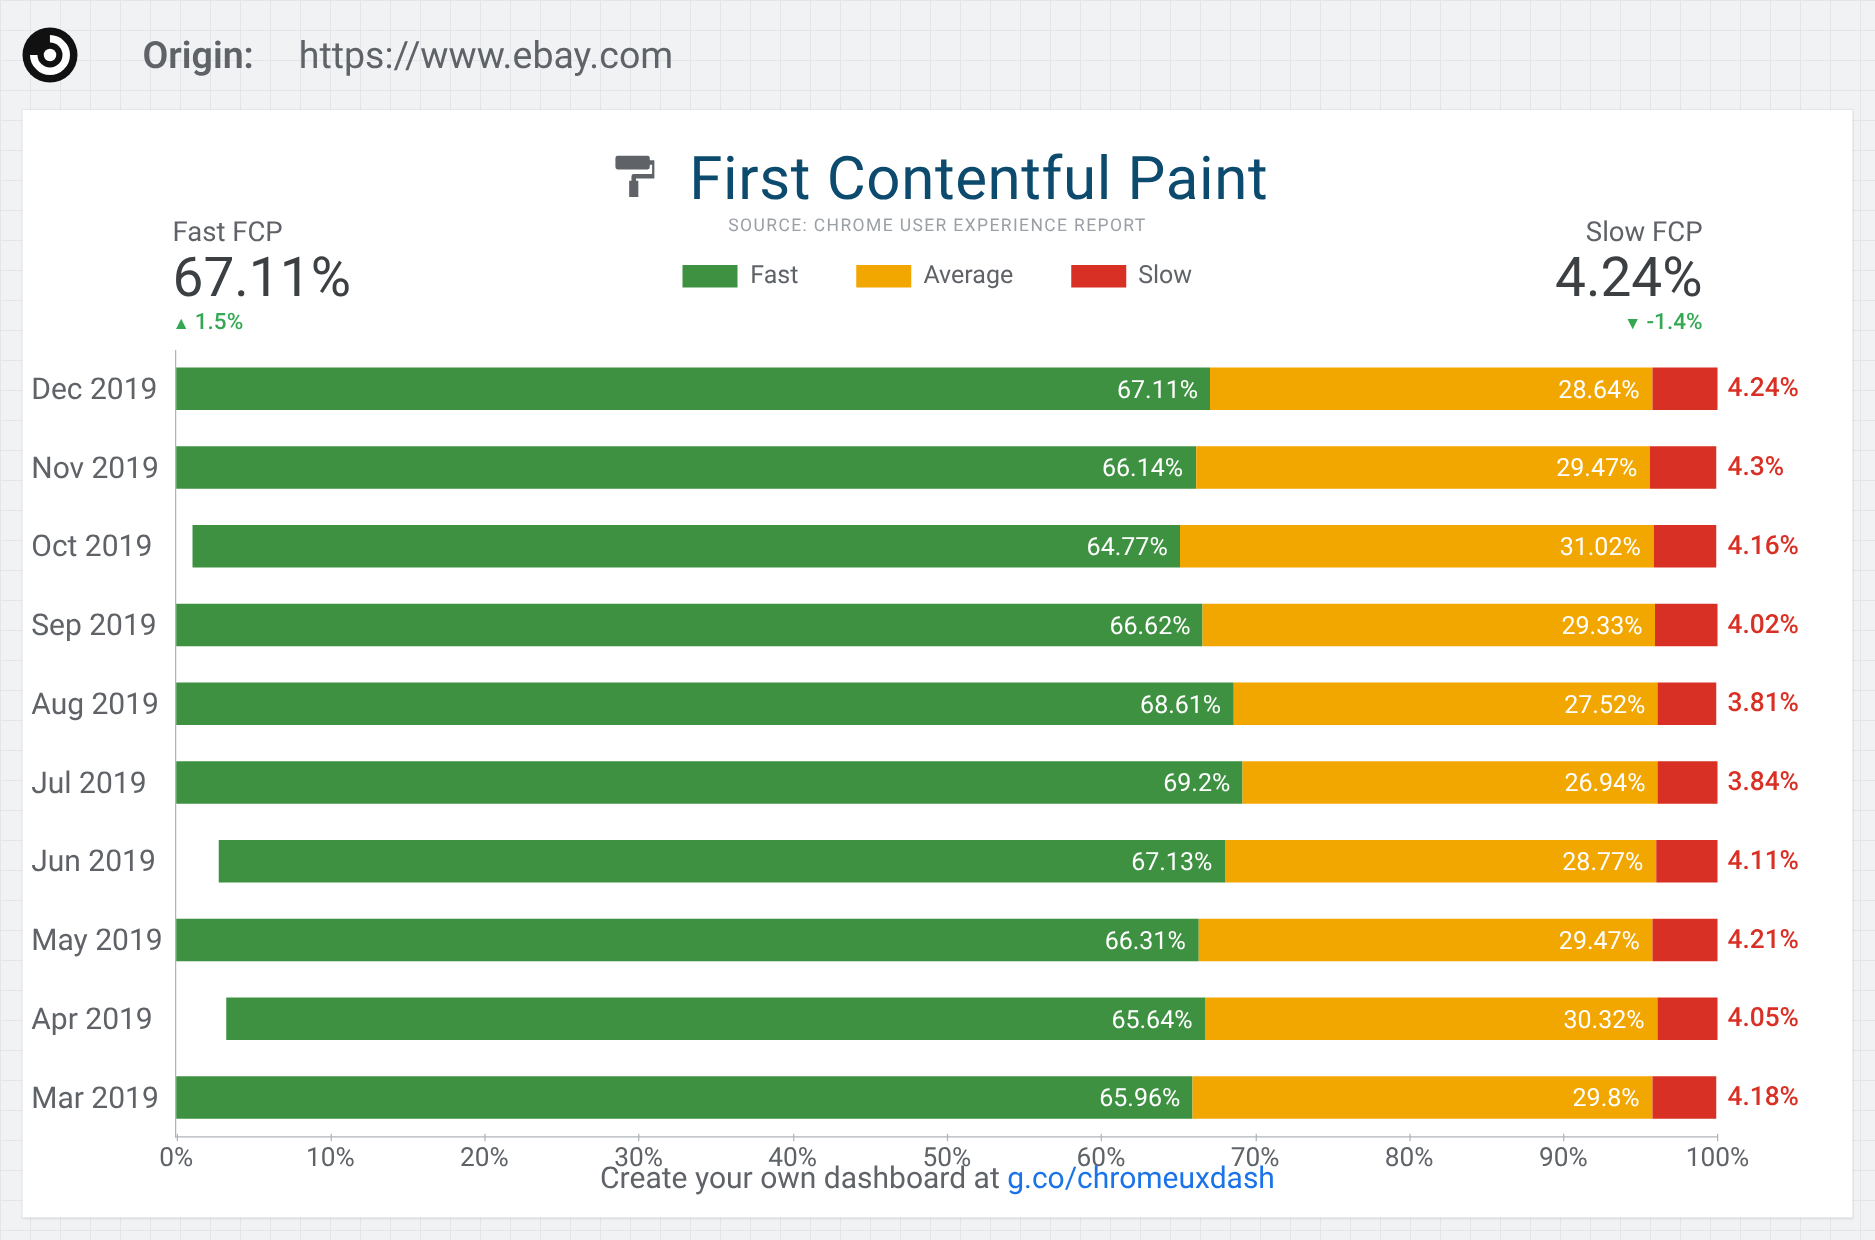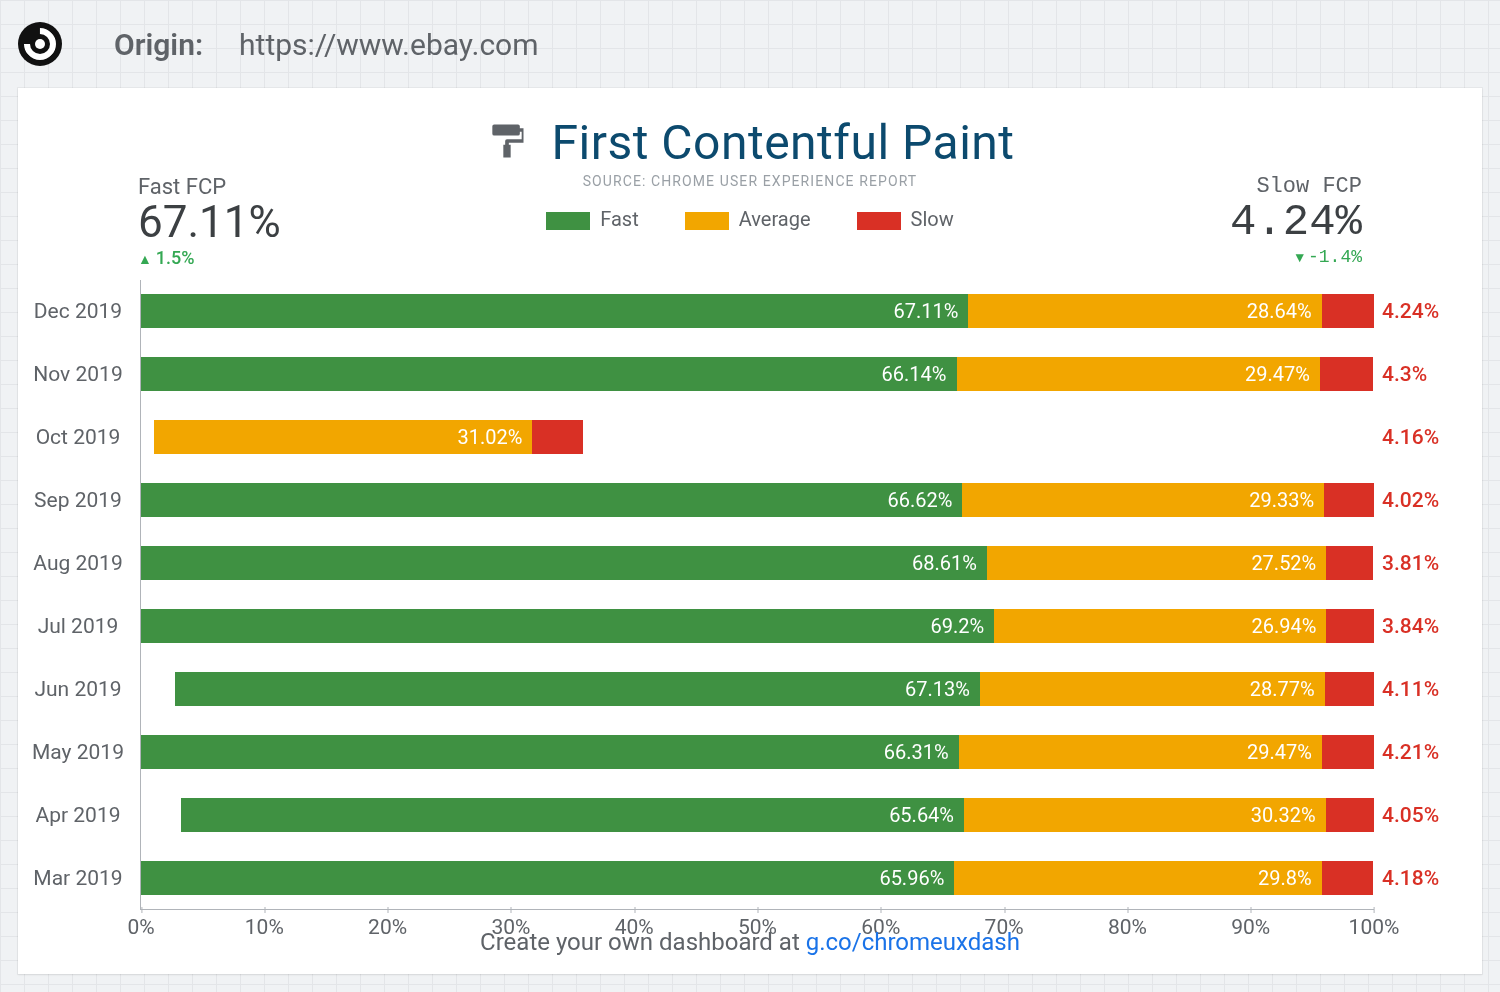--- a/index.html
+++ b/index.html
@@ -91,21 +91,21 @@
     color:#9aa0a6;
     margin-top:2px;
     text-transform:uppercase;
   }
 
   .kpi {
     position:absolute;
     top:86px;
   }
   .kpi.left  { left:120px;  text-align:left; }
-  .kpi.right { right:120px; text-align:right;font-family:Liberation Mono, monospace; }
+  .kpi.right { right:120px; text-align:right; }
   .kpi-label { font-size:22px; color:#5f6368; font-weight:400; }
   .kpi-value { font-size:44px; color:#3c4043; font-weight:400; line-height:1.05; }
   .kpi-delta { font-size:18px; color:#34a853; font-weight:500; margin-top:2px; }
   .kpi-delta .arrow { font-size:14px; margin-right:4px; }
 
   .legend {
     display:flex;
     justify-content:center;
     gap:46px;
     margin-top:18px;
@@ -140,22 +140,22 @@
   .row {
     position:absolute;
     left:0; right:0;
     display:flex;
     align-items:center;
   }
   .row .month {
     position:absolute;
     left:-116px;
     width:106px;
-    text-align:center;
-    font-size:21px;
+    text-align:left;
+    font-size:24px;
     color:#5f6368;
   }
   .row .outside {
     position:absolute;
     right:-104px;
     width:96px;
     text-align:left;
     font-size:21px;
     font-weight:500;
     color:#d93025;
@@ -273,20 +273,21 @@
         </div>
         <div class="row" style="top: 15%; height: 34px; transform: translateY(-50%);">
           <div class="month">Nov 2019</div>
           <div class="seg fast" style="width: 66.14%;">66.14%</div>
           <div class="seg average" style="width: 29.47%;">29.47%</div>
           <div class="seg slow" style="width: 4.3%;"></div>
           <div class="outside">4.3%</div>
         </div>
         <div class="row" style="top: 25%; height: 34px; transform: translateY(-50%); padding-left: 13px;">
           <div class="month">Oct 2019</div>
+          <div class="seg fast" style="width: 64.77%;">64.77%</div>
           <div class="seg average" style="width: 31.02%;">31.02%</div>
           <div class="seg slow" style="width: 4.16%;"></div>
           <div class="outside">4.16%</div>
         </div>
         <div class="row" style="top: 35%; height: 34px; transform: translateY(-50%);">
           <div class="month">Sep 2019</div>
           <div class="seg fast" style="width: 66.62%;">66.62%</div>
           <div class="seg average" style="width: 29.33%;">29.33%</div>
           <div class="seg slow" style="width: 4.02%;"></div>
           <div class="outside">4.02%</div>

